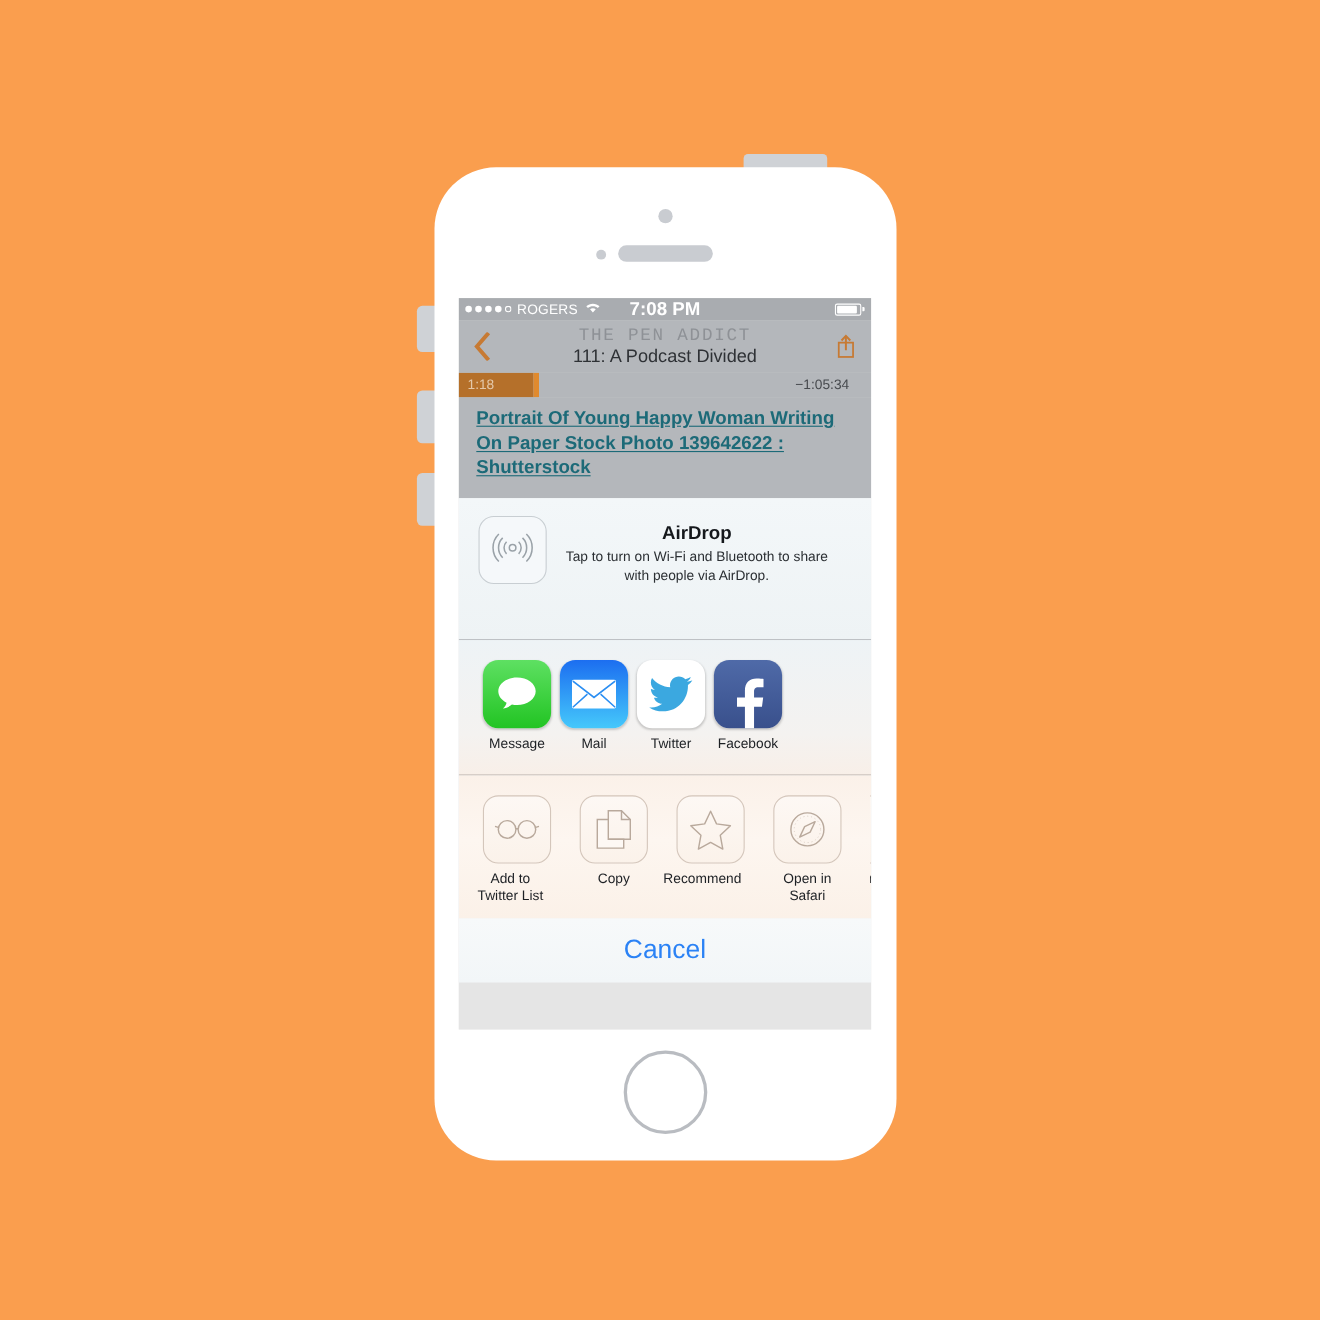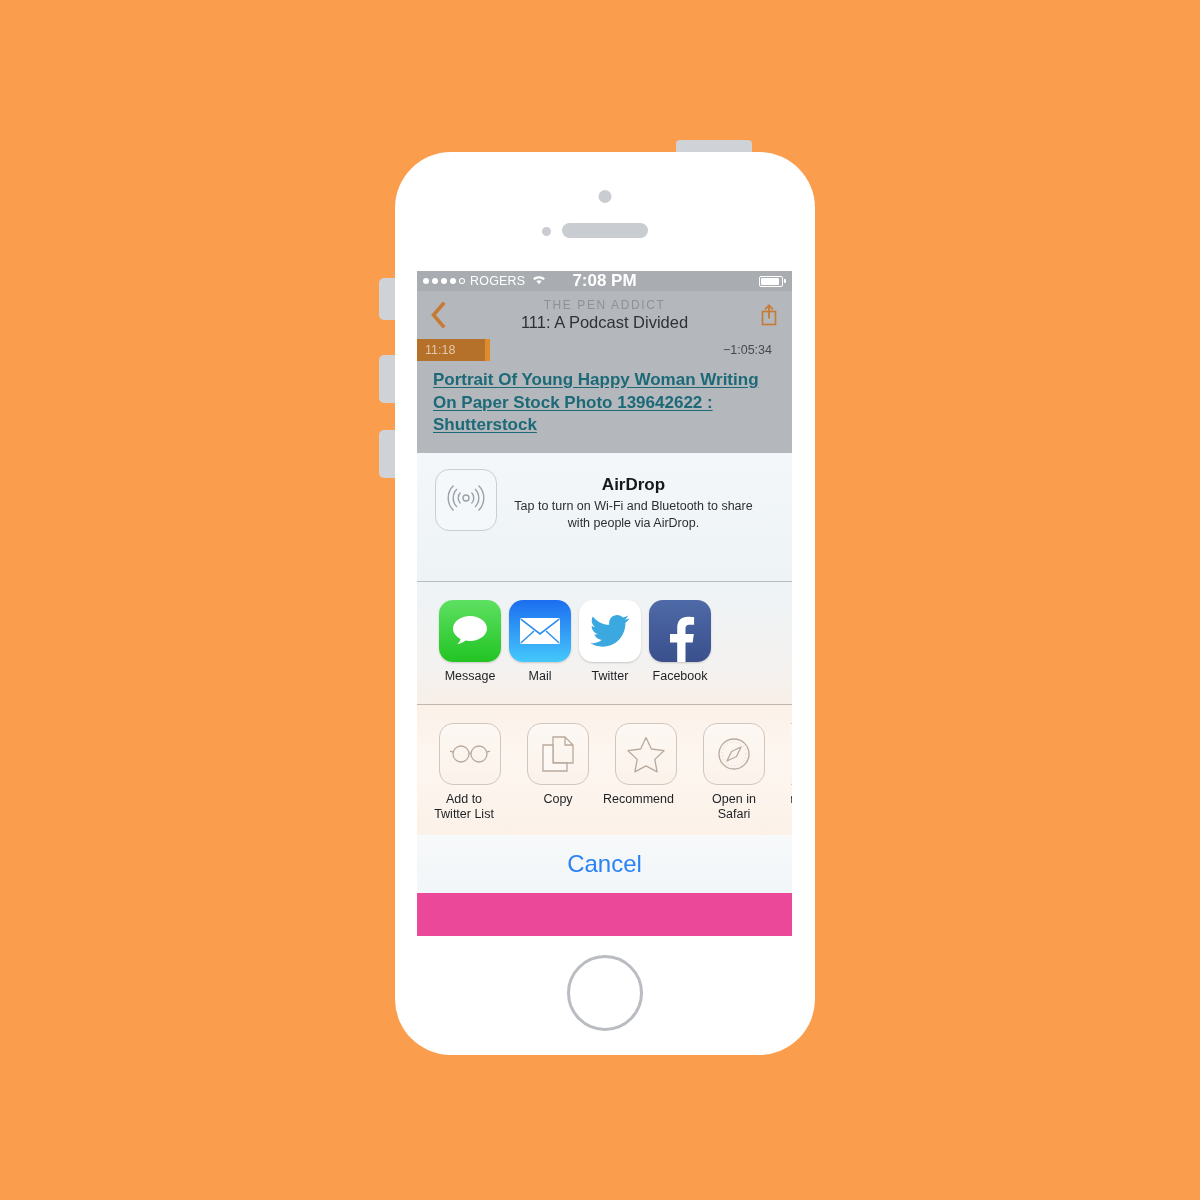--- a/index.html
+++ b/index.html
@@ -61,21 +61,21 @@
     width: 76px; height: 76px; border-radius: 50%;
     border: 3px solid #b9bcc1;
     background: #fff;
   }
 
   
   .screen {
     position: absolute;
     left: 22px; top: 119px;
     width: 375px; height: 665px;
-    background: #ec4899;
+    background: #e5e5e5;
     overflow: hidden;
   }
 
   
   .statusbar {
     height: 20px;
     background: #a9acb0;
     display: flex; align-items: center;
     padding: 0 6px;
     color: #ffffff;
@@ -122,23 +122,24 @@
     display: flex; align-items: center; justify-content: center;
     z-index: 2;
   }
   .nav-titles {
     position: absolute; left: 0; right: 0; top: 0; bottom: 0;
     display: flex; flex-direction: column;
     align-items: center; justify-content: center;
     pointer-events: none;
   }
   .nav-sub {
-    font-size: 12px; letter-spacing: 1.6px;
+    font-size: 16px; letter-spacing: 1.6px;
     color: #8e9196;
     font-weight: 500;
+    font-family: Liberation Mono, monospace;
   }
   .nav-title {
     font-size: 16.5px; color: #2e3135; margin-top: 1px;
   }
   .share-btn {
     margin-left: auto; width: 26px; height: 30px;
     display: flex; align-items: center; justify-content: center;
     z-index: 2;
   }
 
@@ -313,21 +314,21 @@
             <rect x="3.5" y="8.5" width="13" height="13" fill="none" stroke="#c77a33" stroke-width="1.6"></rect>
             <path d="M10 2.5v13" stroke="#c77a33" stroke-width="1.8"></path>
             <path d="M6 6.5 10 2.3 14 6.5" stroke="#c77a33" stroke-width="1.8" fill="none"></path>
           </svg>
         </div>
       </div>
 
       <div class="progress">
         <div class="elapsed-fill" style="width:68px"></div>
         <div class="scrub" style="left:68px"></div>
-        <span class="t-left">11:18</span>
+        <span class="t-left">1:18</span>
         <span class="t-right">−1:05:34</span>
       </div>
 
       <div class="linkblock">
         <a href="#">Portrait Of Young Happy Woman Writing On Paper Stock Photo 139642622 : Shutterstock</a>
       </div>
 
       <div class="sheet">
 
         <div class="section-airdrop">

